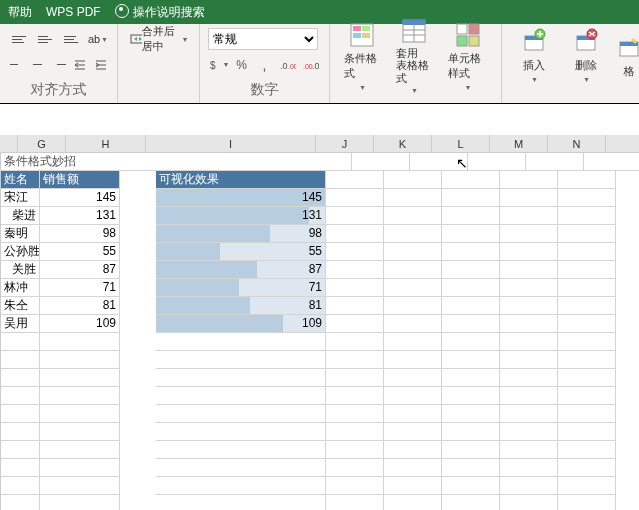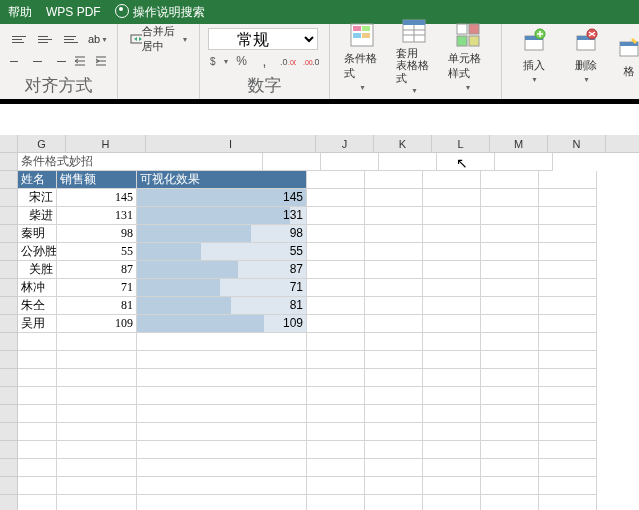--- a/index.html
+++ b/index.html
@@ -3,50 +3,50 @@
 <meta charset="utf-8">
 <style>
 * { margin: 0; padding: 0; box-sizing: border-box; font-family: "Microsoft YaHei", Arial, sans-serif; }
 body { background: #fff; width: 639px; height: 510px; overflow: hidden; font-size: 12px; }
 
 .menubar { background: #2a7a3f; color: #fff; height: 24px; display: flex; align-items: center; padding: 0 8px; gap: 14px; }
 .menubar span { cursor: default; font-size: 12px; }
 .bulb { display: inline-block; width: 14px; height: 14px; border: 1px solid #fff; border-radius: 50%; position: relative; margin-right: 4px; vertical-align: -2px; }
 .bulb::after { content: ""; position: absolute; width: 4px; height: 4px; background: #fff; border-radius: 50%; top: 2px; left: 3px; }
 
-.ribbon { background: #f3f2f1; height: 80px; border-bottom: 5px solid #000000; display: flex; }
+.ribbon { background: #f3f2f1; height: 80px; border-bottom: 1px solid #000000; display: flex; }
 .rgroup { border-right: 1px solid #d0d0d0; padding: 4px 8px; display: flex; flex-direction: column; justify-content: space-between; position: relative; }
-.rgroup .label { text-align: center; font-size: 17px; color: #666; padding-top: 2px; }
+.rgroup .label { text-align: center; font-size: 14px; color: #666; padding-top: 2px; }
 .rrow { display: flex; gap: 4px; align-items: center; }
 .rbtn { width: 22px; height: 22px; display: flex; align-items: center; justify-content: center; border: 1px solid transparent; cursor: default; }
 .lines { display: flex; flex-direction: column; gap: 2px; width: 14px; }
 .lines i { height: 1px; background: #555; display: block; }
 .wrap-text { font-size: 11px; color: #333; }
 .bigbtn { display: flex; flex-direction: column; align-items: center; justify-content: center; gap: 2px; padding: 2px 6px; cursor: default; font-size: 11px; color: #333; min-width: 48px; }
 .bigbtn .ico { width: 28px; height: 28px; display: flex; align-items: center; justify-content: center; }
 .dd { font-size: 8px; color: #666; margin-left: 1px; }
-select.numfmt { width: 110px; height: 22px; font-size: 16px; border: 1px solid #ccc; background: #fff; padding-left: 24px; }
+select.numfmt { width: 110px; height: 22px; font-size: 12px; border: 1px solid #ccc; background: #fff; }
 .smallicons { display: flex; gap: 2px; }
 .smallicons .rbtn { width: 26px; }
 
 .gridhdr { display: flex; border-bottom: 1px solid #ccc; background: #e6e6e6; height: 18px; margin-top: 31px; }
 .gridhdr .rowhdr { width: 18px; border-right: 1px solid #ccc; }
 .gridhdr .colhdr { border-right: 1px solid #ccc; text-align: center; font-size: 11px; color: #333; line-height: 18px; }
 .colG { width: 48px; } .colH { width: 80px; } .colI { width: 170px; }
 .colJ, .colK, .colL, .colM, .colN { width: 58px; }
 
 .grid { display: flex; }
 .rowhdrs { width: 18px; background: #e6e6e6; border-right: 1px solid #ccc; }
 .rowhdrs div { height: 18px; border-bottom: 1px solid #ccc; }
 .cells { flex: 1; position: relative; }
 .row { display: flex; height: 18px; }
 .cell { border-right: 1px solid #d4d4d4; border-bottom: 1px solid #d4d4d4; font-size: 12px; line-height: 17px; padding: 0 3px; overflow: hidden; white-space: nowrap; }
-.cell.cG { width: 39px; } .cell.cH { width: 80px; text-align: right; font-family: Liberation Serif, serif; } .cell.cI { width: 170px; text-align: right; }
+.cell.cG { width: 39px; } .cell.cH { width: 80px; text-align: right; } .cell.cI { width: 170px; text-align: right; margin-left: 36px; }
 .cell.cJ, .cell.cK, .cell.cL, .cell.cM, .cell.cN { width: 58px; }
-.merged-title { width: 245px; font-size: 12px; color: #555; border-right: 1px solid #d4d4d4; border-bottom: 1px solid #d4d4d4; padding-left: 3px; line-height: 17px; }
+.merged-title { width: 351px; font-size: 12px; color: #555; border-right: 1px solid #d4d4d4; border-bottom: 1px solid #d4d4d4; padding-left: 3px; line-height: 17px; }
 .hdr { background: #4876a0; color: #fff; font-weight: normal; }
 .cG.hdr, .cH.hdr, .cI.hdr { text-align: left; }
 .iband { background: #dee7ef; position: relative; }
 .iband .bar { position: absolute; left: 0; top: 0; bottom: 0; background: #b8cde0; z-index: 0; }
 .iband .val { position: relative; z-index: 1; }
 .cursor-img { position: absolute; left: 456px; top: 155px; pointer-events: none; font-size: 14px; color: #000; }
 
 svg { display: block; }
 </style>
 </head>
@@ -304,21 +304,21 @@
         <div class="cell cG hdr">姓名</div>
         <div class="cell cH hdr" style="text-align:left">销售额</div>
         <div class="cell cI hdr" style="text-align:left">可视化效果</div>
         <div class="cell cJ"></div>
         <div class="cell cK"></div>
         <div class="cell cL"></div>
         <div class="cell cM"></div>
         <div class="cell cN"></div>
       </div>
       <div class="row">
-        <div class="cell cG" style="text-align:right">宋江</div>
+        <div class="cell cG" style="text-align:left">宋江</div>
         <div class="cell cH">145</div>
         <div class="cell cI iband"><div class="bar" style="width:100.0%"></div><span class="val">145</span></div>
         <div class="cell cJ"></div>
         <div class="cell cK"></div>
         <div class="cell cL"></div>
         <div class="cell cM"></div>
         <div class="cell cN"></div>
       </div>
       <div class="row">
         <div class="cell cG" style="text-align:right">柴进</div>

